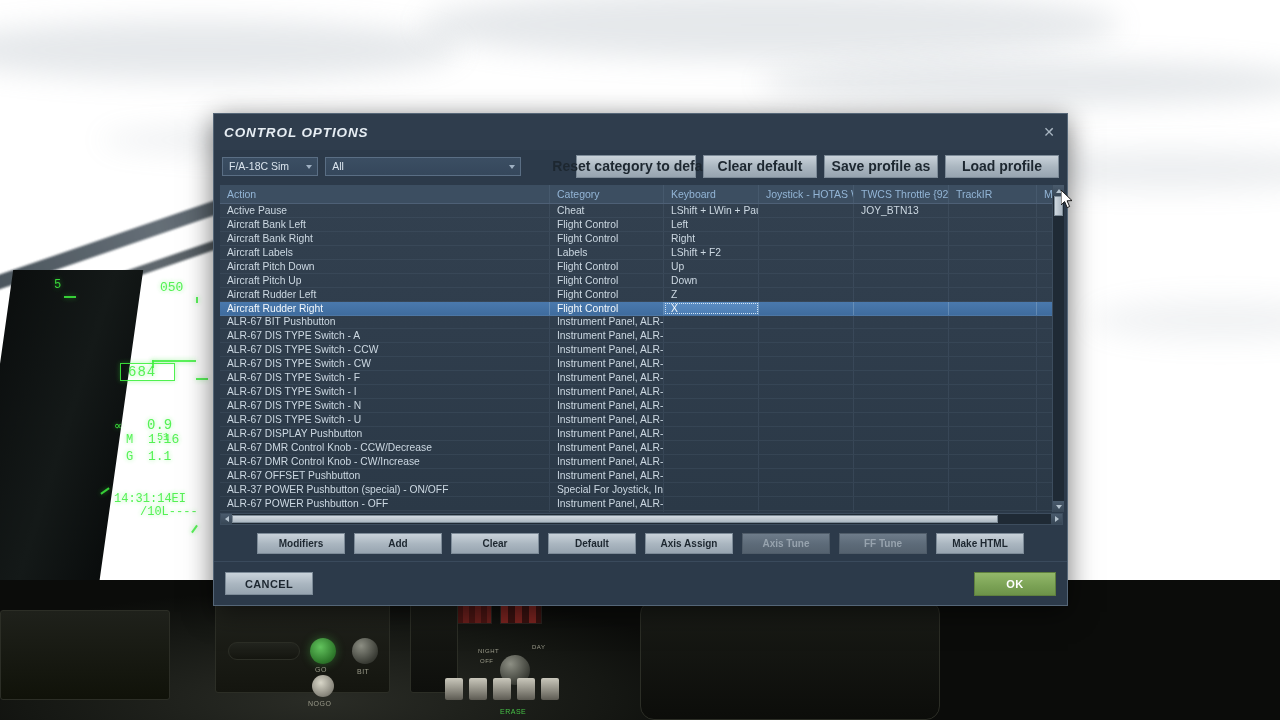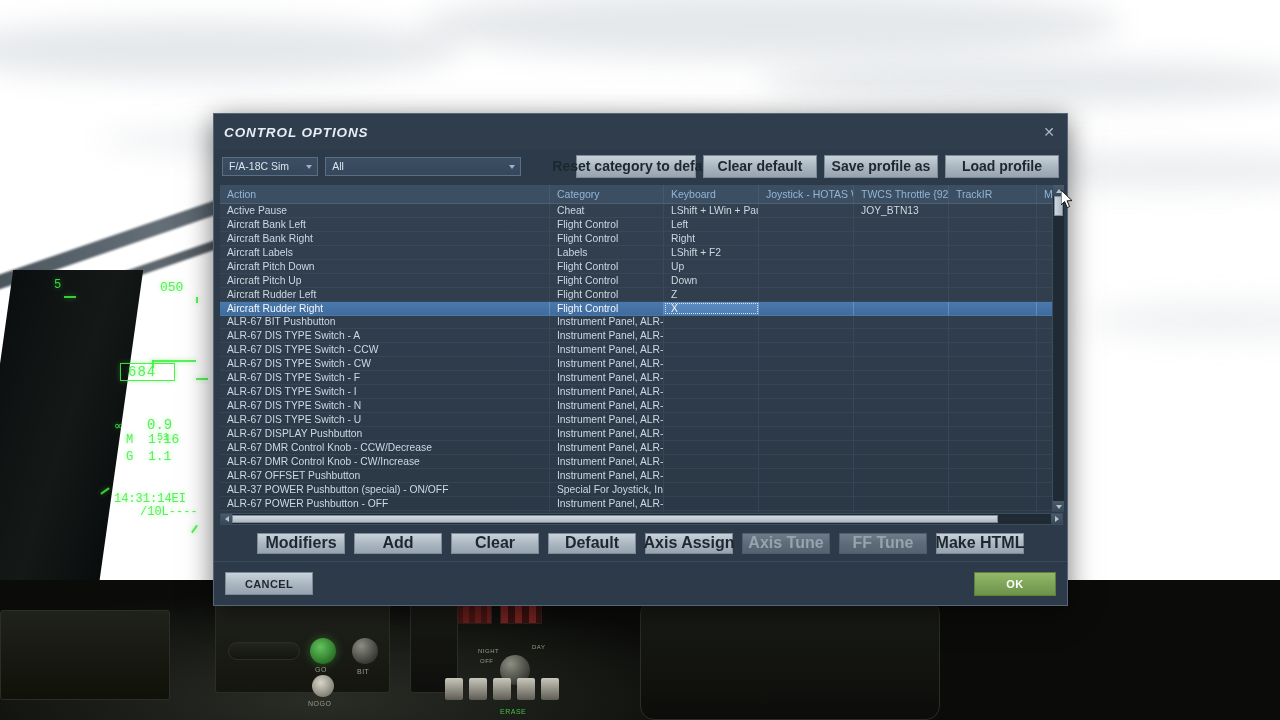--- a/index.html
+++ b/index.html
@@ -379,21 +379,21 @@
     align-items: center;
     justify-content: center;
     gap: 9px;
     background: #2c3a4a;
   }
   .abtn {
     width: 88px; height: 21px;
     background: linear-gradient(to bottom, #c9d2da, #aab6c0 52%, #97a4b0);
     border: 1px solid #7d8b98;
     color: #1d2730;
-    font-size: 16px;
+    font-size: 10px;
     font-weight: bold;
     display: flex; align-items: center; justify-content: center;
     cursor: pointer;
     white-space: nowrap;
   }
   .abtn.disabled {
     background: linear-gradient(to bottom, #6e7c8a, #5d6b79 52%, #55626f);
     border-color: #4f5c69;
     color: #97a3ae;
     cursor: default;

